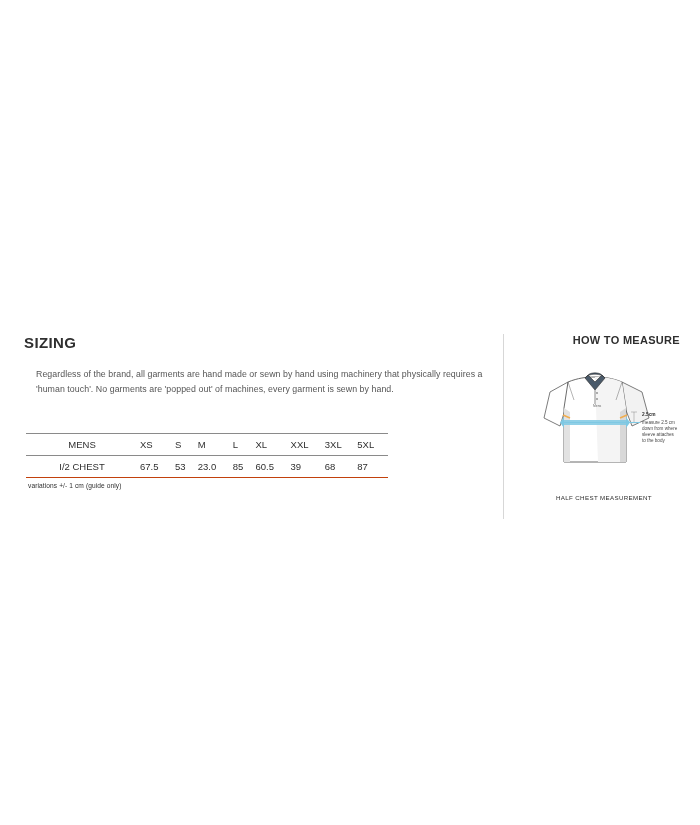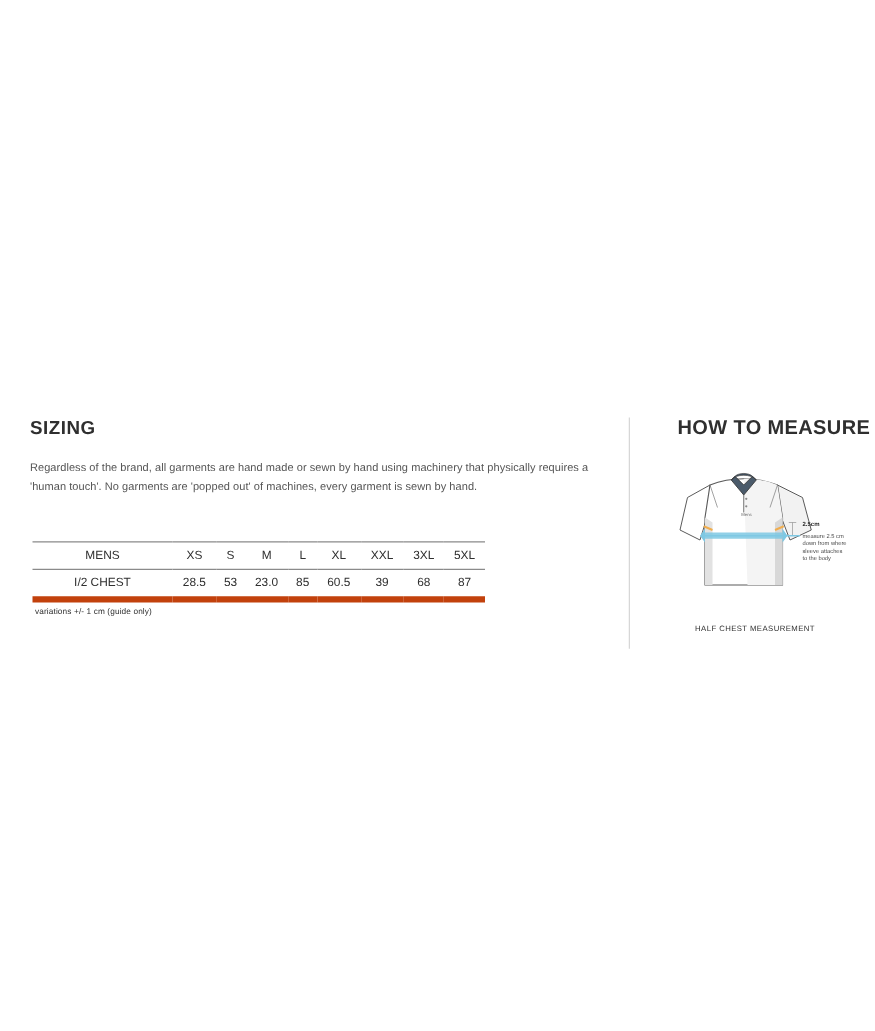--- a/index.html
+++ b/index.html
@@ -37,21 +37,21 @@
     font-weight: bold;
     letter-spacing: 0.4px;
     color: #2f2f2f;
     margin: 0 0 16px 0;
   }
 
   .sizing-intro {
     font-size: 8.8px;
     line-height: 14.5px;
     color: #555555;
-    margin: 0;
+    margin: 12px;
     width: 455px;
     letter-spacing: 0.05px;
   }
 
   
   .size-table-wrap {
     position: absolute;
     left: 26px;
     top: 421px;
     width: 362px;
@@ -62,26 +62,26 @@
     width: 362px;
     font-size: 9.5px;
     color: #2f2f2f;
   }
 
   table.size-table tr.head-row td {
     border-top: 1px solid #8a8a8a;
     border-bottom: 1px solid #8a8a8a;
   }
   table.size-table tr.data-row td {
-    border-bottom: 5px solid #c2410c;
+    border-bottom: 1px solid #c2410c;
   }
 
   table.size-table td {
     padding: 5px 2px 5px 2px;
-    text-align: center;
+    text-align: left;
     white-space: nowrap;
   }
 
   table.size-table td.rowlabel {
     width: 108px;
     text-align: center;
     font-size: 9.5px;
   }
 
   .note {
@@ -104,25 +104,25 @@
 
   
   .right-col {
     position: absolute;
     left: 530px;
     top: 322px;
     width: 150px;
   }
 
   .measure-title {
-    font-size: 16px;
+    font-size: 11px;
     font-weight: bold;
     letter-spacing: 0.3px;
     color: #2f2f2f;
-    margin: 0 0 10px 12px;
+    margin: 0 0 10px 2px;
     white-space: nowrap;
     text-align: right;
   }
 
   .shirt-figure {
     position: relative;
     width: 150px;
     height: 130px;
     margin-top: 6px;
   }
@@ -176,21 +176,21 @@
         <td>S</td>
         <td>M</td>
         <td>L</td>
         <td>XL</td>
         <td>XXL</td>
         <td>3XL</td>
         <td>5XL</td>
       </tr>
       <tr class="data-row">
         <td class="rowlabel">I/2 CHEST</td>
-        <td>28.5</td>
+        <td>67.5</td>
         <td>53</td>
         <td>23.0</td>
         <td>85</td>
         <td>60.5</td>
         <td>39</td>
         <td>68</td>
         <td>87</td>
       </tr>
     </tbody>
       </table>

